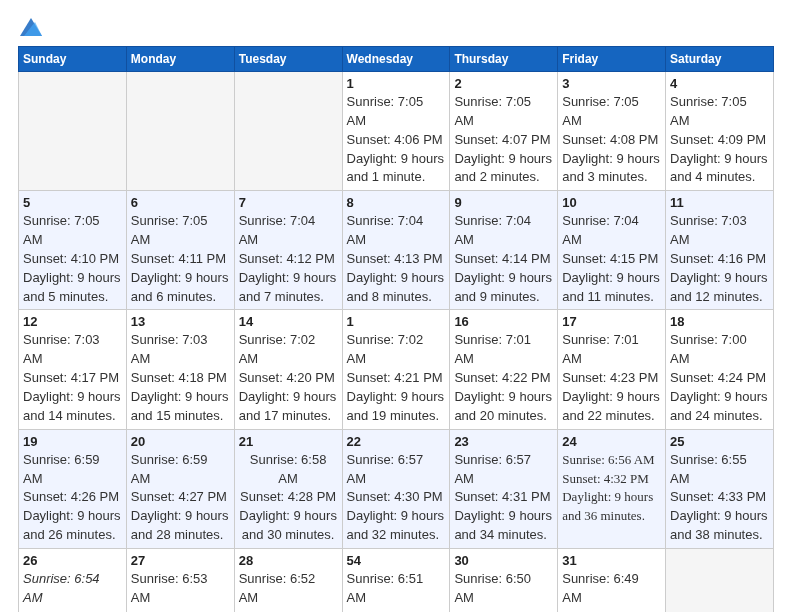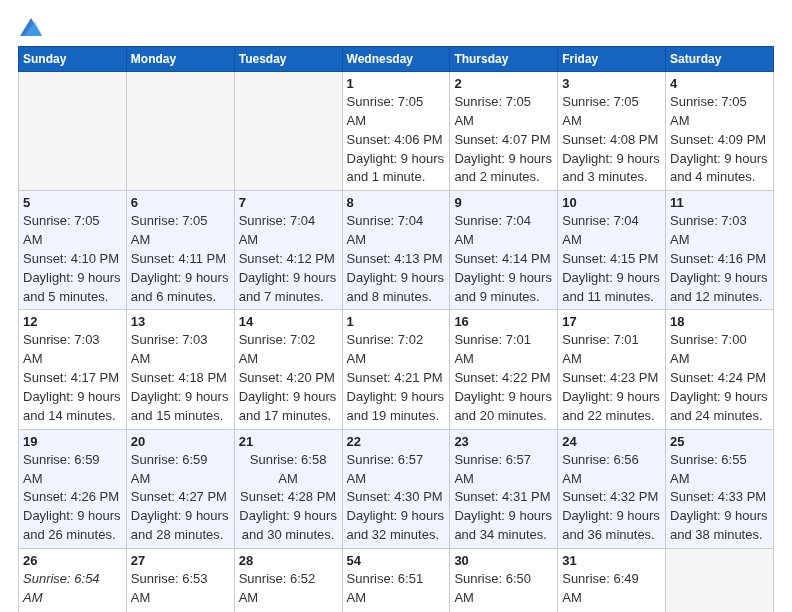--- a/index.html
+++ b/index.html
@@ -305,21 +305,21 @@
           </td>
           <td>
             <span class="day-num">23</span>
             <div class="day-info" style="white-space: pre-line;">Sunrise: 6:57 AM
 Sunset: 4:31 PM
 Daylight: 9 hours
 and 34 minutes.</div>
           </td>
           <td>
             <span class="day-num">24</span>
-            <div class="day-info" style="white-space: pre-line;">Sunrise: 6:56 AM
+            <div class="day-info" style="white-space: pre-line; font-family: Liberation Serif, serif;">Sunrise: 6:56 AM
 Sunset: 4:32 PM
 Daylight: 9 hours
 and 36 minutes.</div>
           </td>
           <td>
             <span class="day-num">25</span>
             <div class="day-info" style="white-space: pre-line;">Sunrise: 6:55 AM
 Sunset: 4:33 PM
 Daylight: 9 hours
 and 38 minutes.</div>

